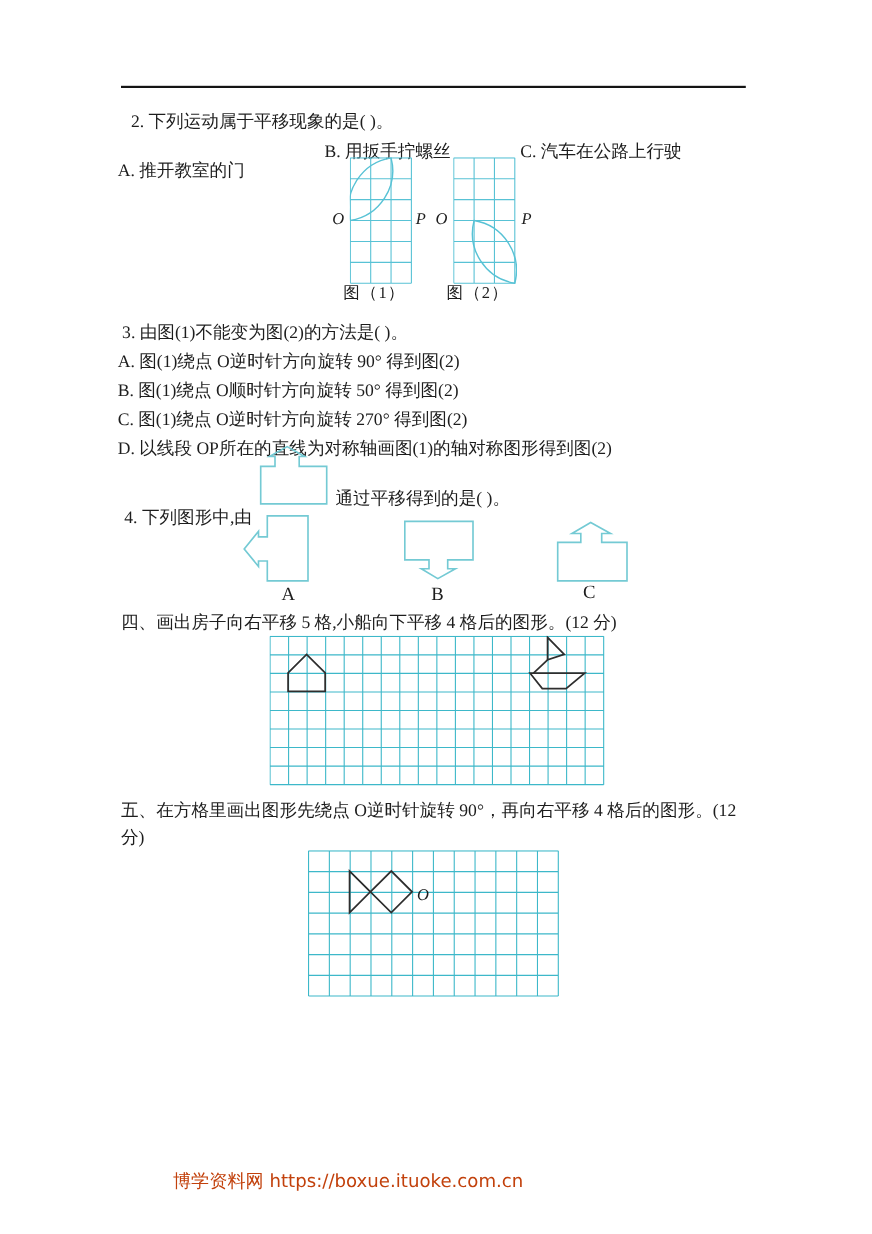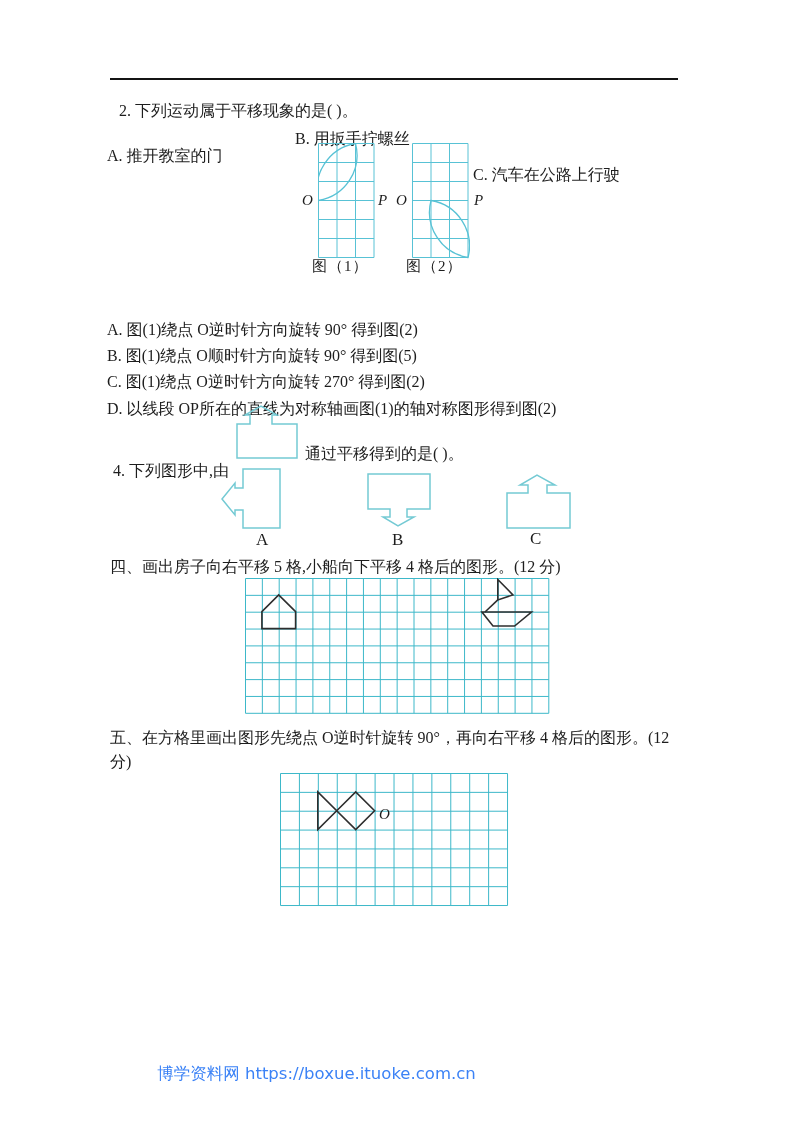--- a/index.html
+++ b/index.html
@@ -5,53 +5,54 @@
   html,body{margin:0;padding:0;background:#fff;}
   .page{position:relative;width:793px;height:1122px;background:#ffffff;overflow:hidden;
         font-family:"Liberation Serif","DejaVu Sans",sans-serif;color:#1d1d1d;}
   .txt{position:absolute;font-size:16px;line-height:18px;white-space:nowrap;}
   .ital{font-style:italic;font-family:"Liberation Serif","DejaVu Serif",serif;}
   .figlabel{position:absolute;font-size:15px;letter-spacing:1px;white-space:nowrap;}
   .abclabel{position:absolute;font-size:17px;font-family:"Liberation Serif","DejaVu Serif",serif;}
   .rule{position:absolute;left:110px;top:78px;width:568px;height:2px;background:#141414;}
   svg{position:absolute;display:block;}
   .footer{position:absolute;left:0;top:1063px;width:633px;text-align:center;
-          font-size:16.5px;color:#3b82f6;font-family:"DejaVu Sans","Liberation Sans",sans-serif;}
+          font-size:16.5px;color:#c2410c;font-family:"DejaVu Sans","Liberation Sans",sans-serif;}
 </style>
 </head>
 <body>
 
 <div class="page">
 
   <div class="rule"></div>
 
   <div class="txt" style="left:119px;top:102px;">2. 下列运动属于平移现象的是(      )。</div>
   <div class="txt" style="left:107px;top:130px;margin-top:17px;">A. 推开教室的门</div>
   <div class="txt" style="left:295px;top:130px;">B. 用扳手拧螺丝</div>
-  <div class="txt" style="left:473px;top:130px;margin-top:36px;">C. 汽车在公路上行驶</div>
+  <div class="txt" style="left:473px;top:130px;">C. 汽车在公路上行驶</div>
 
   <svg style="left:318px;top:143px;" width="58" height="116" viewBox="0 0 58 116">
       <path d="M0.50,0.5 V114.50 M19.00,0.5 V114.50 M37.50,0.5 V114.50 M56.00,0.5 V114.50 M0.5,0.50 H56.00 M0.5,19.50 H56.00 M0.5,38.50 H56.00 M0.5,57.50 H56.00 M0.5,76.50 H56.00 M0.5,95.50 H56.00 M0.5,114.50 H56.00 " stroke="#58c2d5" stroke-width="1" fill="none"></path>
     <path d="M0.5,57.5 A46,46 0 0 1 37.5,0.5 A46,46 0 0 1 0.5,57.5 Z" fill="none" stroke="#58c2d5" stroke-width="1.3"></path>
   </svg>
   <div class="figlabel ital" style="left:302px;top:192px;">O</div>
   <div class="figlabel ital" style="left:378px;top:192px;">P</div>
 
   <svg style="left:412px;top:143px;" width="58" height="116" viewBox="0 0 58 116">
       <path d="M0.50,0.5 V114.50 M19.00,0.5 V114.50 M37.50,0.5 V114.50 M56.00,0.5 V114.50 M0.5,0.50 H56.00 M0.5,19.50 H56.00 M0.5,38.50 H56.00 M0.5,57.50 H56.00 M0.5,76.50 H56.00 M0.5,95.50 H56.00 M0.5,114.50 H56.00 " stroke="#58c2d5" stroke-width="1" fill="none"></path>
     <path d="M19,57.5 A46,46 0 0 1 56,114.5 A46,46 0 0 1 19,57.5 Z" fill="none" stroke="#58c2d5" stroke-width="1.3"></path>
   </svg>
   <div class="figlabel ital" style="left:396px;top:192px;">O</div>
   <div class="figlabel ital" style="left:474px;top:192px;">P</div>
 
   <div class="figlabel" style="left:312px;top:257px;">图（1）</div>
   <div class="figlabel" style="left:406px;top:257px;">图（2）</div>
 
+  <div class="txt" style="left:111px;top:294px;">3. 由图(1)不能变为图(2)的方法是(      )。</div>
   <div class="txt" style="left:107px;top:321px;">A. 图(1)绕点 O逆时针方向旋转 90° 得到图(2)</div>
-  <div class="txt" style="left:107px;top:347px;">B. 图(1)绕点 O顺时针方向旋转 90° 得到图(5)</div>
+  <div class="txt" style="left:107px;top:347px;">B. 图(1)绕点 O顺时针方向旋转 50° 得到图(2)</div>
   <div class="txt" style="left:107px;top:373px;">C. 图(1)绕点 O逆时针方向旋转 270° 得到图(2)</div>
   <div class="txt" style="left:107px;top:400px;">D. 以线段 OP所在的直线为对称轴画图(1)的轴对称图形得到图(2)</div>
 
   <div class="txt" style="left:113px;top:462px;">4. 下列图形中,由</div>
   <svg style="left:218px;top:404px;" width="84" height="58" viewBox="0 0 84 58">
     <path d="M19,20 L32,20 L32,11 L27,11 L43,2 L59,11 L54,11 L54,20 L79,20 L79,54 L19,54 Z" fill="none" stroke="#74cad4" stroke-width="1.5"></path>
   </svg>
   <div class="txt" style="left:305px;top:445px;">通过平移得到的是(      )。</div>
 
   <svg style="left:218px;top:465px;" width="66" height="68" viewBox="0 0 66 68">

